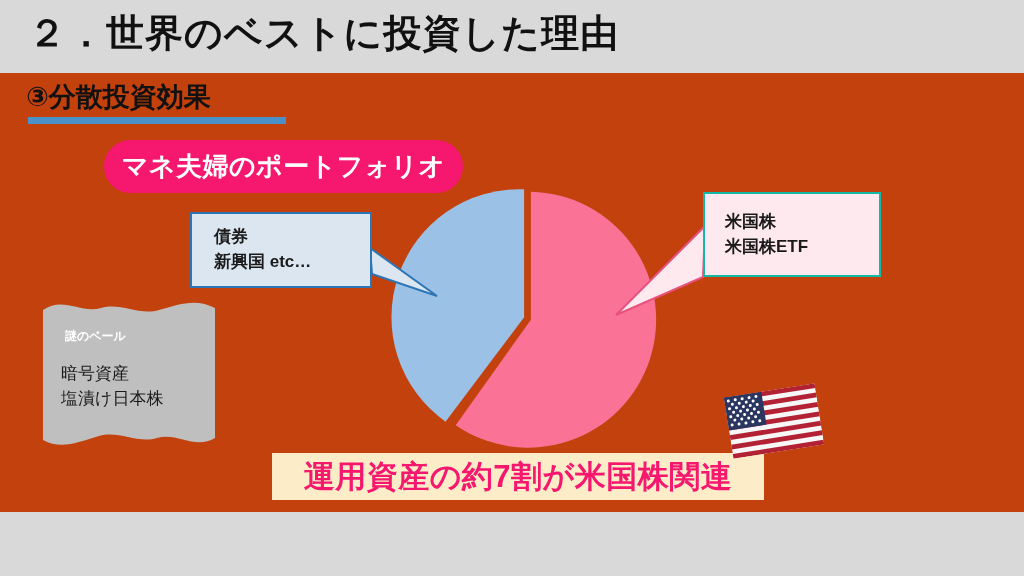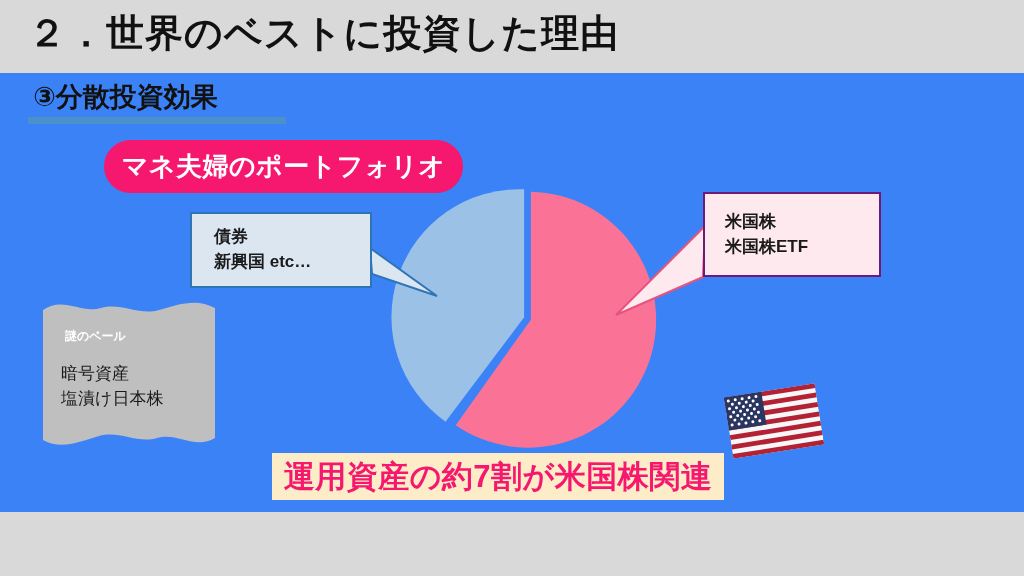--- a/index.html
+++ b/index.html
@@ -8,21 +8,21 @@
     padding: 0;
     background: #ffffff;
   }
   body {
     font-family: "Liberation Sans", "DejaVu Sans", sans-serif;
   }
   #slide {
     position: relative;
     width: 1024px;
     height: 576px;
-    background: #3b82f6;
+    background: #c2410c;
     overflow: hidden;
   }
 
   
   .band-top {
     position: absolute;
     left: 0; top: 0;
     width: 1024px; height: 73px;
     background: #d9d9d9;
   }
@@ -45,21 +45,20 @@
   }
 
   
   .subtitle {
     position: absolute;
     left: 26px; top: 79px;
     font-size: 27px;
     font-weight: bold;
     color: #111111;
     white-space: nowrap;
-    margin-left: 7px;
   }
   .subtitle-underline {
     position: absolute;
     left: 28px; top: 117px;
     width: 258px; height: 7px;
     background: #4a90c9;
   }
 
   
   .pill {
@@ -100,21 +99,21 @@
     left: 190px; top: 212px;
     width: 182px; height: 76px;
     background: #dce6f1;
     border: 2px solid #2e75b6;
     padding-left: 22px;
   }
   .callout-pink {
     left: 703px; top: 192px;
     width: 178px; height: 85px;
     background: #fde9ee;
-    border: 2px solid #701a75;
+    border: 2px solid #14b8a6;
     padding-left: 20px;
   }
   .callout-line {
     font-size: 17px;
     font-weight: bold;
     color: #1a1a1a;
     line-height: 1.45;
     white-space: nowrap;
   }
   .tail-svg {
@@ -146,21 +145,21 @@
     font-weight: normal;
     color: #1a1a1a;
     line-height: 1.45;
     white-space: nowrap;
   }
 
   
   .highlight {
     position: absolute;
     left: 272px; top: 453px;
-    width: 452px; height: 47px;
+    width: 492px; height: 47px;
     background: #fcecc8;
     display: flex;
     align-items: center;
     justify-content: center;
   }
   .highlight-text {
     font-size: 31px;
     font-weight: bold;
     color: #f5186e;
     letter-spacing: 0.5px;

